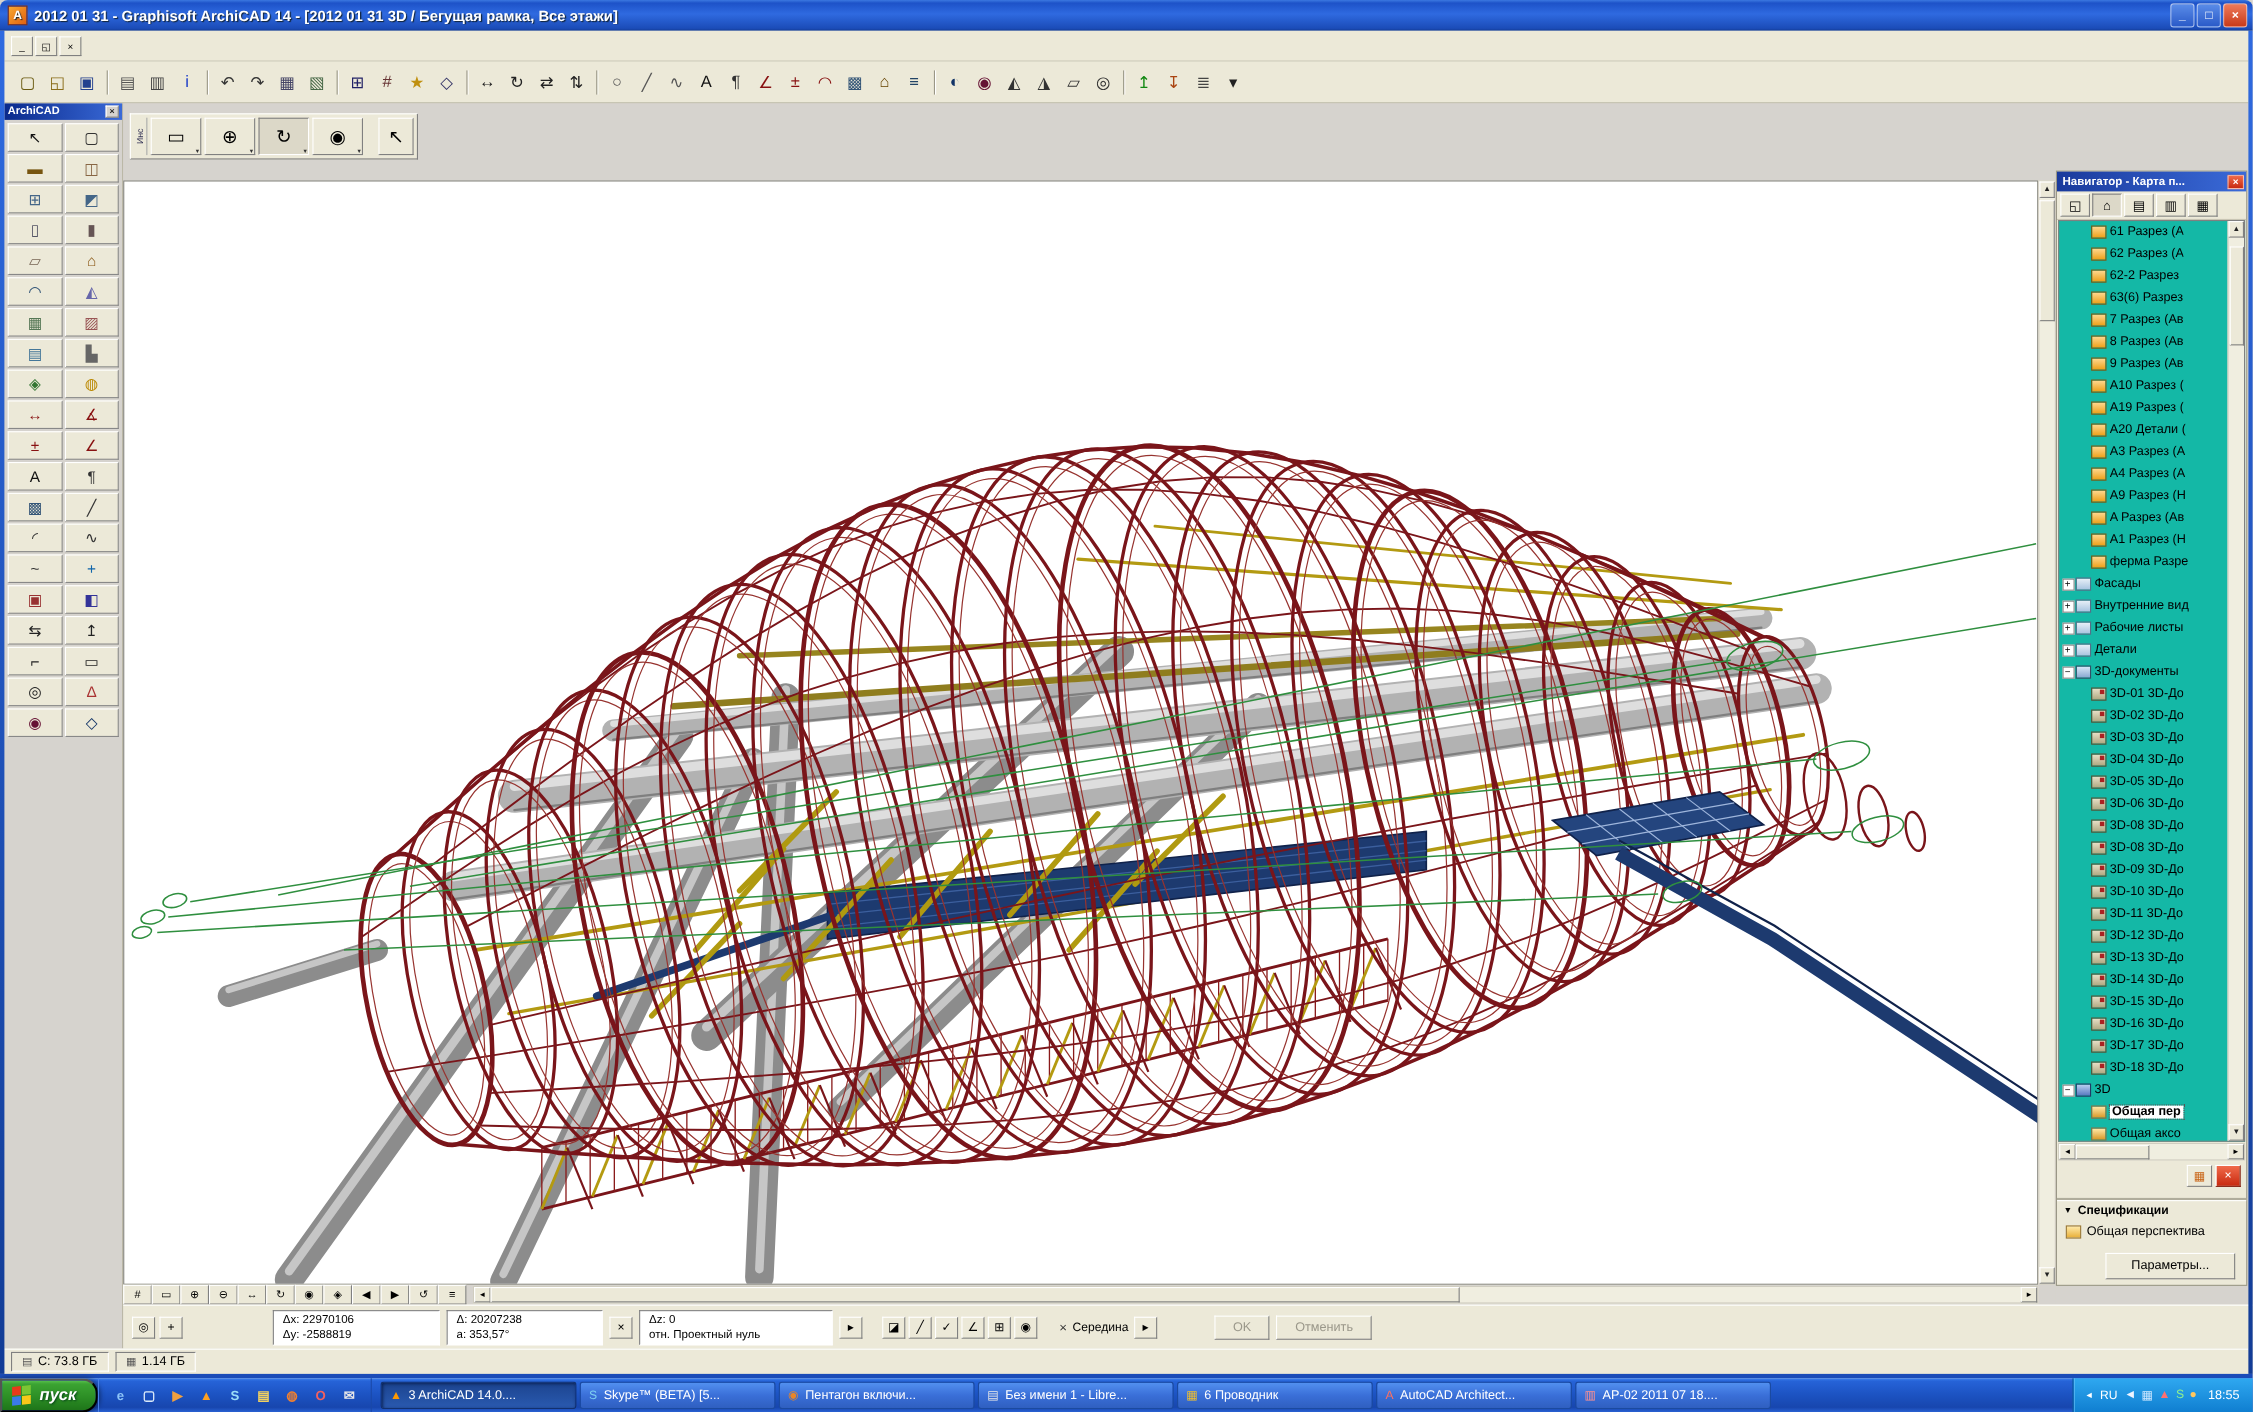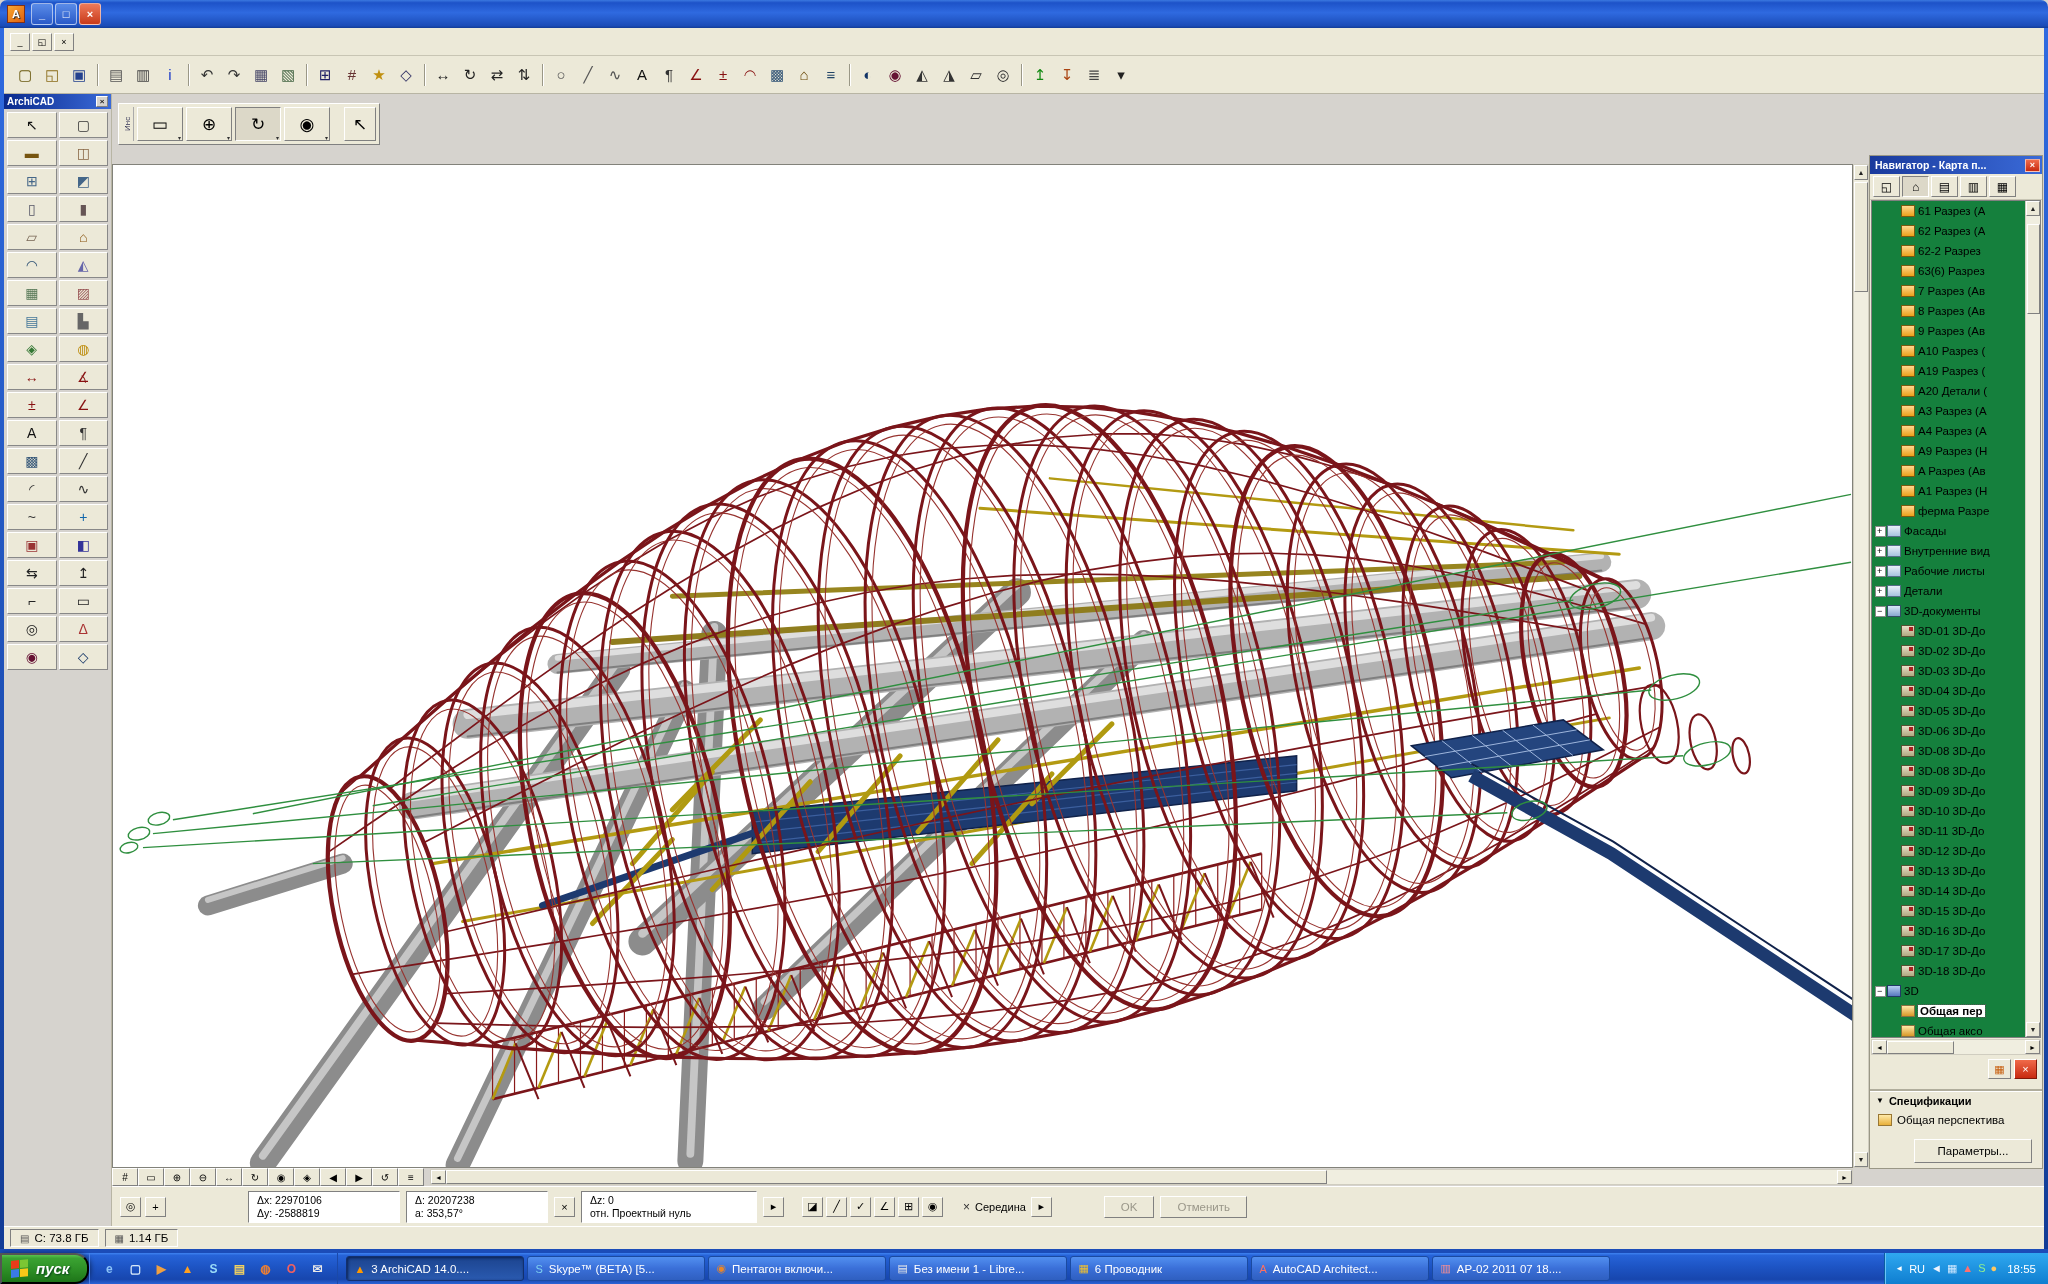--- a/index.html
+++ b/index.html
@@ -57,21 +57,21 @@
 .corner{width:16px;height:18px}
 
 #navcol{position:absolute;left:1869px;top:94px;width:175px;height:1092px;background:#d6d3ce}
 .navpanel{position:absolute;left:0;top:61px;right:1px;height:1014px;background:#ece9d8;border:1px solid #9a9786}
 .navhdr{height:18px;background:linear-gradient(90deg,#1a3a9c,#3a6ad8);color:#fff;font-size:10.5px;font-weight:bold;display:flex;align-items:center;gap:3px;padding:0 2px 0 5px}
 .navhdr .t{flex:1;overflow:hidden;white-space:nowrap}
 .navclose{width:15px;height:13px;flex:none;background:linear-gradient(#f06a4a,#c82a10);border:1px solid rgba(255,255,255,.6);color:#fff;font-size:9px;line-height:11px;text-align:center}
 .navtools{height:26px;display:flex;align-items:center;gap:2px;padding:0 3px;border-bottom:1px solid #c8c5b4}
 .navtb{width:27px;height:21px;display:flex;align-items:center;justify-content:center;font-size:12px;border:1px solid;border-color:#fff #808080 #808080 #fff;background:#ece9d8}
 .navtb.pressed{border-color:#808080 #fff #fff #808080;background:#dcd8c8}
-.treewrap{position:relative;height:838px;margin:0 1px;background:#15803d;border:1px solid #808080}
+.treewrap{position:relative;height:838px;margin:0 1px;background:#14b8a6;border:1px solid #808080}
 .navtree{position:absolute;left:0;top:0;right:15px;bottom:0;overflow:hidden}
 .tree-vscroll{position:absolute;right:0;top:0;bottom:0;width:15px;background:#f0eee0;border-left:1px solid #d0cdc0;display:flex;flex-direction:column;align-items:center}
 .tree-thumb{width:13px;height:90px;margin-top:55%;border:1px solid;border-color:#fff #808080 #808080 #fff;background:#ece9d8}
 .trow{height:20px;display:flex;align-items:center;white-space:nowrap;overflow:hidden;font-size:11.5px;padding-left:3px}
 .trow.ind2{padding-left:17px}
 .texp{width:11px;height:20px;flex:none;position:relative}
 .exp-plus .texp::before,.exp-minus .texp::before{content:"";position:absolute;left:0;top:5px;width:9px;height:9px;background:#fff;border:1px solid #888}
 .exp-plus .texp::after{content:"+";position:absolute;left:2px;top:5px;font-size:9px;line-height:10px}
 .exp-minus .texp::after{content:"−";position:absolute;left:2px;top:5px;font-size:9px;line-height:10px}
 .ticon{width:14px;height:12px;flex:none;margin:0 3px 0 1px;border:1px solid #7a5a10;background:linear-gradient(#ffd890,#eda019)}
@@ -132,20 +132,21 @@
 .clock{font-size:11.5px;margin-left:4px}
 .g{pointer-events:none}
 </style>
 </head>
 <body>
 
 <div class="titlebar">
   <div class="app-icon">
       <span>A</span>
     </div>
+  <div class="title-text">2012 01 31 - Graphisoft ArchiCAD 14 - [2012 01 31 3D / Бегущая рамка, Все этажи]</div>
   <div class="winbtns">
 
   <button class="wbtn">
         <span class="g">_</span>
       </button>
       <button class="wbtn">
         <span class="g">□</span>
       </button>
       <button class="wbtn close">
         <span class="g">×</span>

